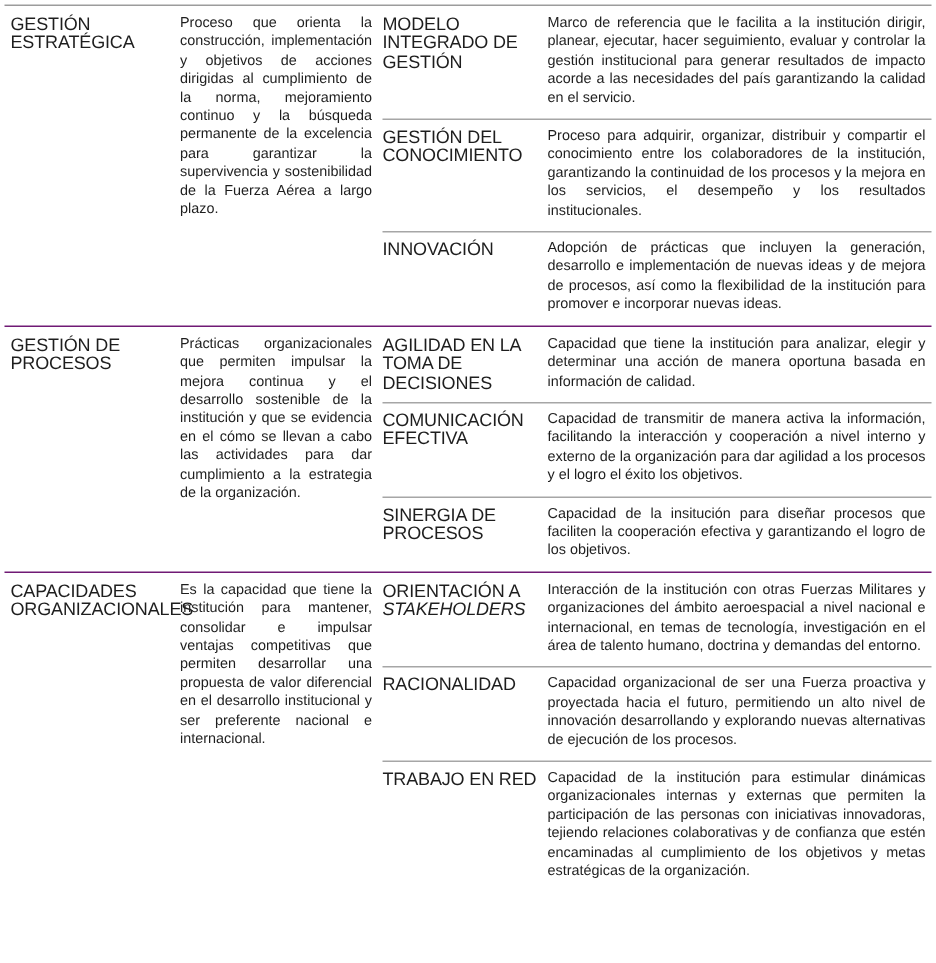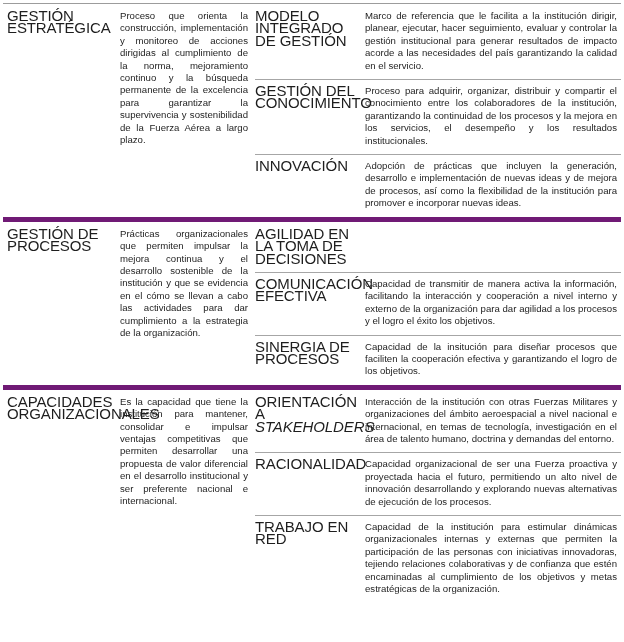--- a/index.html
+++ b/index.html
@@ -17,24 +17,24 @@
     margin: 3px 3px 0 3px;
     border-top: 1px solid #9c9c9c;
   }
   .section {
     display: grid;
     grid-template-columns: 106px 128px 1fr;
     column-gap: 7px;
     padding: 0 0 0 4px;
   }
   .section + .section {
-    border-top: 5px solid #701a75;
+    border-top: 1px solid #701a75;
   }
   .term, .subterm {
-    font-size: 15px;
+    font-size: 12px;
     line-height: 12.4px;
     letter-spacing: -0.1px;
     color: #1e1e1e;
   }
   .def {
     font-size: 9.6px;
     line-height: 12.4px;
     text-align: justify;
     hyphens: auto;
     color: #1e1e1e;
@@ -66,21 +66,21 @@
     display: block;
   }
 </style>
 </head>
 <body>
 
 <div class="table">
 
   <div class="section">
     <div class="term main-term">GESTIÓN ESTRATÉGICA</div>
-    <div class="def main-def">Proceso que orienta la construcción, implementación y monitoreo de acciones dirigidas al cumplimiento de la norma, mejoramiento continuo y la búsqueda permanente de la excelencia para garantizar la supervivencia y sostenibilidad de la Fuerza Aérea a largo plazo.</div>
+    <div class="def main-def">Proceso que orienta la construcción, implementación y objetivos de acciones dirigidas al cumplimiento de la norma, mejoramiento continuo y la búsqueda permanente de la excelencia para garantizar la supervivencia y sostenibilidad de la Fuerza Aérea a largo plazo.</div>
     <div class="subtable">
       <div class="subrow">
         <div class="subterm">MODELO INTEGRADO DE GESTIÓN</div>
         <div class="def">Marco de referencia que le facilita a la institución dirigir, planear, ejecutar, hacer seguimiento, evaluar y controlar la gestión institucional para generar resultados de impacto acorde a las necesidades del país garantizando la calidad en el servicio.</div>
       </div>
       <div class="subrow">
         <div class="subterm">GESTIÓN DEL CONOCIMIENTO</div>
         <div class="def">Proceso para adquirir, organizar, distribuir y compartir el conocimiento entre los colaboradores de la institución, garantizando la continuidad de los procesos y la mejora en los servicios, el desempeño y los resultados institucionales.</div>
       </div>
       <div class="subrow">
@@ -89,20 +89,21 @@
       </div>
     </div>
   </div>
 
   <div class="section">
     <div class="term main-term">GESTIÓN DE PROCESOS</div>
     <div class="def main-def">Prácticas organizacionales que permiten impulsar la mejora continua y el desarrollo sostenible de la institución y que se evidencia en el cómo se llevan a cabo las actividades para dar cumplimiento a la estrategia de la organización.</div>
     <div class="subtable">
       <div class="subrow">
         <div class="subterm">AGILIDAD EN LA TOMA DE DECISIONES</div>
+        <div class="def">Capacidad que tiene la institución para analizar, elegir y determinar una acción de manera oportuna basada en información de calidad.</div>
       </div>
       <div class="subrow">
         <div class="subterm">COMUNICACIÓN EFECTIVA</div>
         <div class="def">Capacidad de transmitir de manera activa la información, facilitando la interacción y cooperación a nivel interno y externo de la organización para dar agilidad a los procesos y el logro el éxito los objetivos.</div>
       </div>
       <div class="subrow">
         <div class="subterm">SINERGIA DE PROCESOS</div>
         <div class="def">Capacidad de la insitución para diseñar procesos que faciliten la cooperación efectiva y garantizando el logro de los objetivos.</div>
       </div>
     </div>

